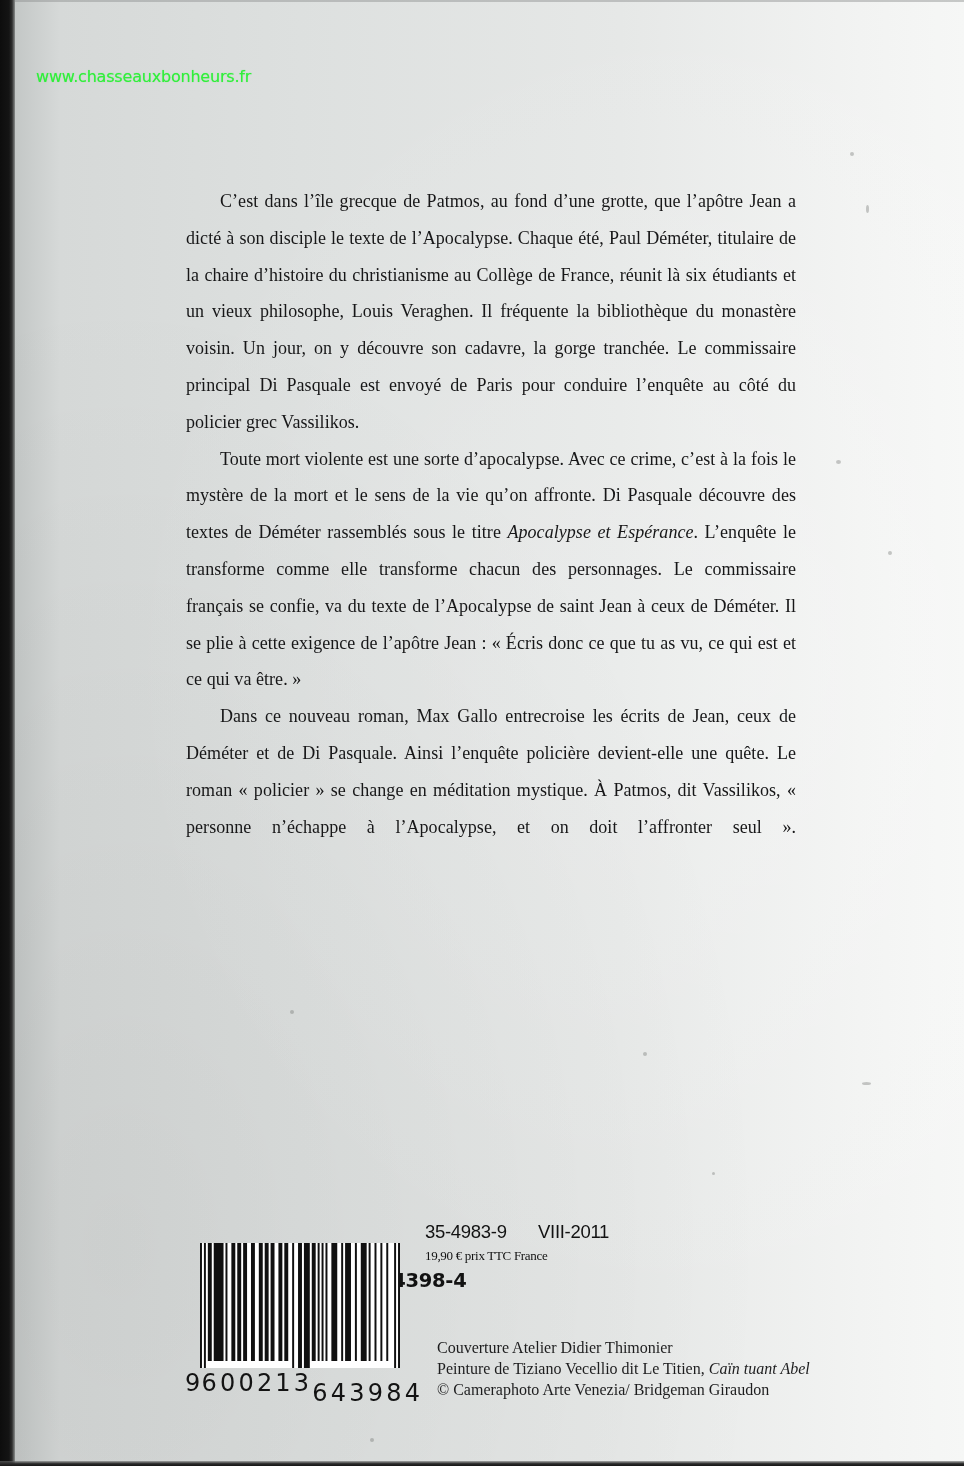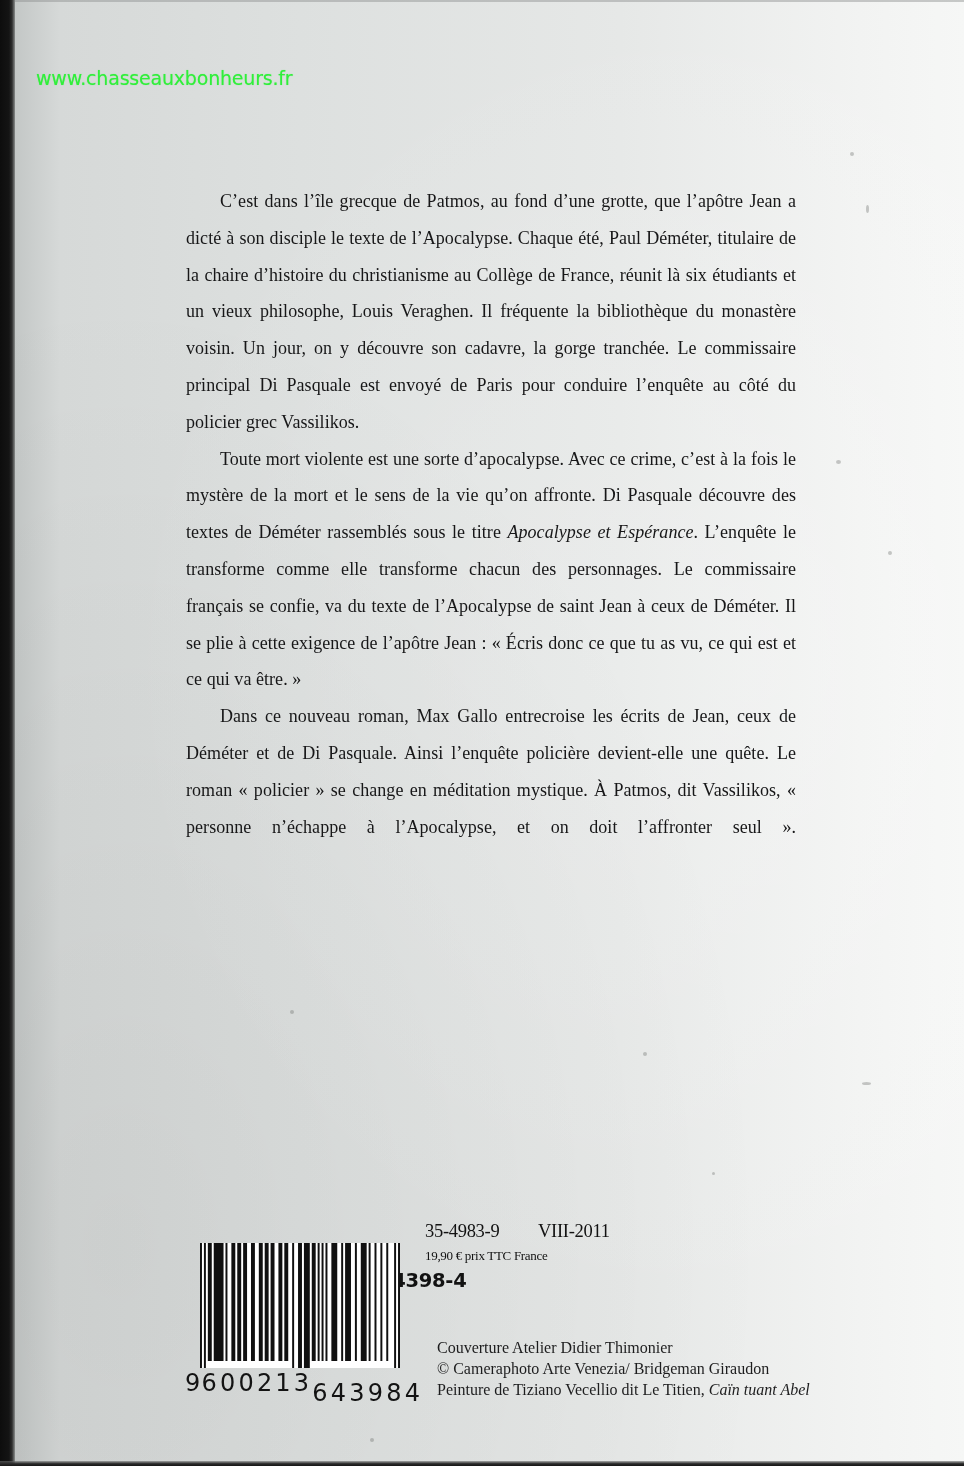--- a/index.html
+++ b/index.html
@@ -67,21 +67,21 @@
     background: rgba(140,143,142,0.45);
     z-index: 4;
   }
 
   
   .watermark {
     position: absolute;
     left: 36px;
     top: 67px;
     font-family: "DejaVu Sans", sans-serif;
-    font-size: 19px;
+    font-size: 16px;
     letter-spacing: -0.2px;
     color: #30ef3a;
     text-shadow: 0 0 1px rgba(48,239,58,0.55);
     white-space: nowrap;
     z-index: 6;
   }
 
   
   .blurb {
     position: absolute;
@@ -119,21 +119,21 @@
     color: #121212;
     white-space: nowrap;
     z-index: 4;
     margin-top: 48px;
   }
 
   .pub-codes {
     position: absolute;
     left: 425px;
     top: 1221px;
-    font-family: Liberation Serif, serif;
+    font-family: Liberation Sans, sans-serif;
     font-size: 18.5px;
     letter-spacing: -0.3px;
     color: #121212;
     white-space: nowrap;
     z-index: 4;
   }
   .pub-codes .code-ref { display: inline-block; width: 113px; }
 
   .price-line {
     position: absolute;
@@ -276,17 +276,17 @@
   </div>
 
   <div class="barcode-digits">
     <span class="bd-lead">9</span>
     <span class="bd-left">600213</span>
     <span class="bd-right">643984</span>
   </div>
 
   <div class="credits">
     <div>Couverture Atelier Didier Thimonier</div>
+    <div><span>Peinture de Tiziano Vecellio dit Le Titien, </span><i>Caïn tuant Abel</i></div>
     <div>© Cameraphoto Arte Venezia/ Bridgeman Giraudon</div>
-    <div><span>Peinture de Tiziano Vecellio dit Le Titien, </span><i>Caïn tuant Abel</i></div>
   </div>
 
 </div>
 
 </body></html>

